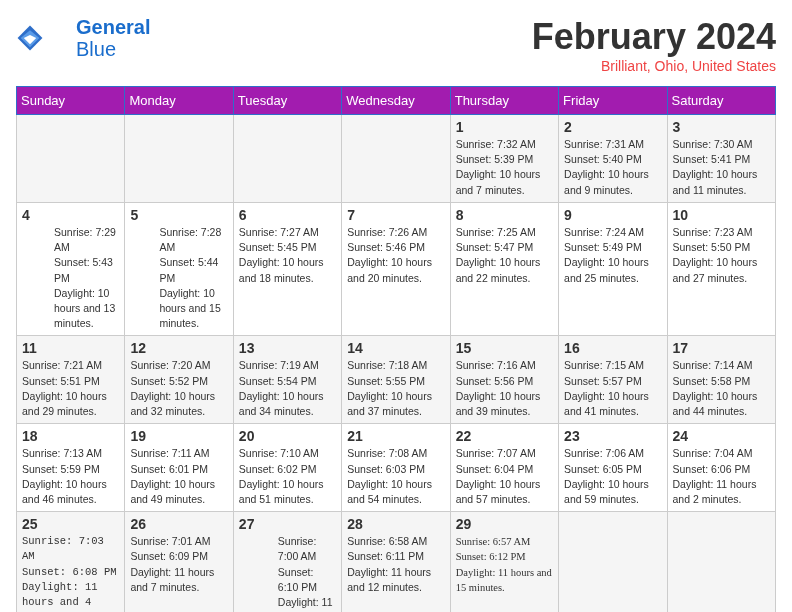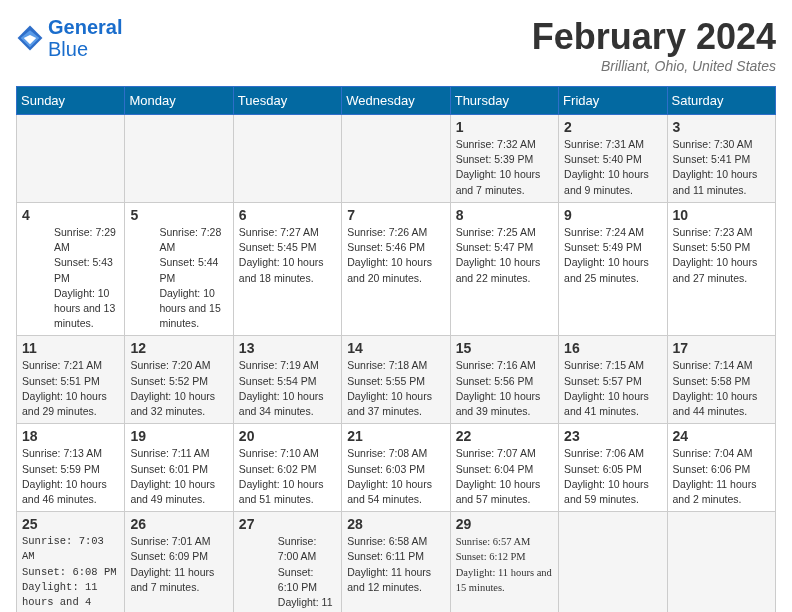--- a/index.html
+++ b/index.html
@@ -12,46 +12,46 @@
     }
     .header {
       display: flex;
       justify-content: space-between;
       align-items: flex-start;
       margin-bottom: 12px;
     }
     .logo {
       display: flex;
       align-items: center;
+      gap: 28px;
     }
     .logo-icon {
       width: 28px;
       height: 28px;
       margin-right: 4px;
     }
     .title-block {
       text-align: right;
     }
     .month-title {
       font-size: 36px;
       font-weight: bold;
       color: #333;
     }
     .location {
       font-size: 14px;
-      color: #737373;
-      font-style: italic;
+      color: #ef4444;
     }
     table {
       width: 100%;
       border-collapse: collapse;
       font-size: 11px;
     }
     thead tr th {
-      background-color: #0369a1;
+      background-color: #a21caf;
       color: #fff;
       padding: 6px 4px;
       text-align: left;
       font-size: 13px;
       font-weight: normal;
       border: 1px solid #2e6ec9;
     }
     tbody tr td {
       border: 1px solid #ccc;
       vertical-align: top;

